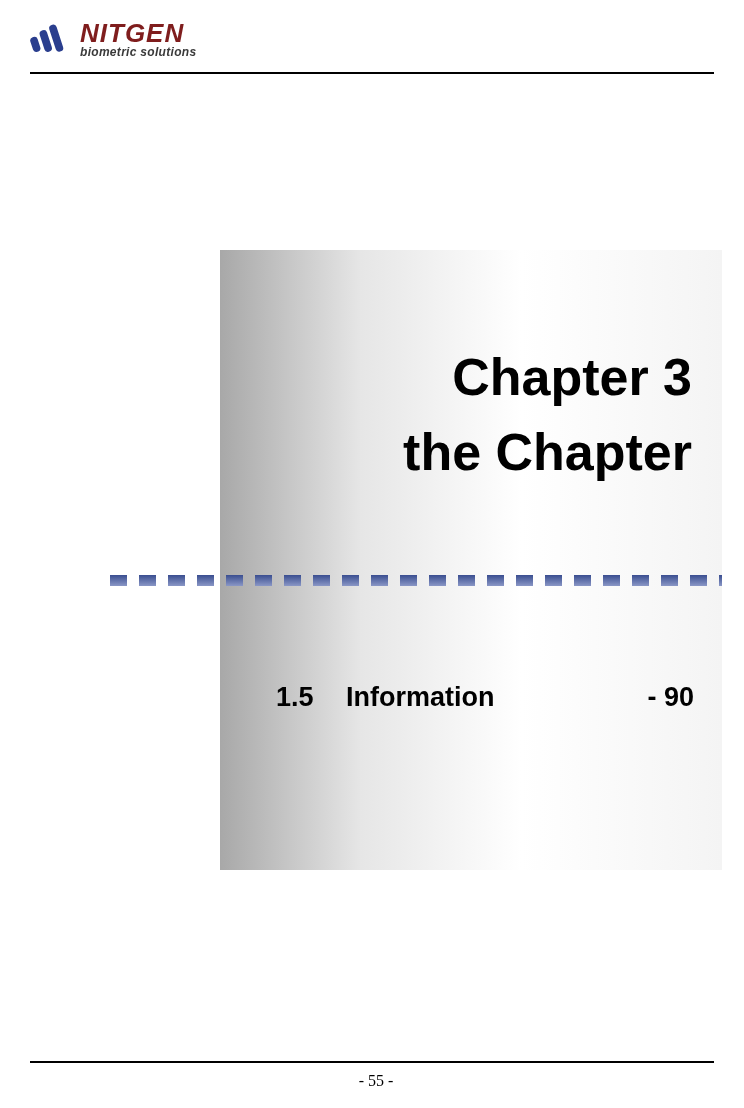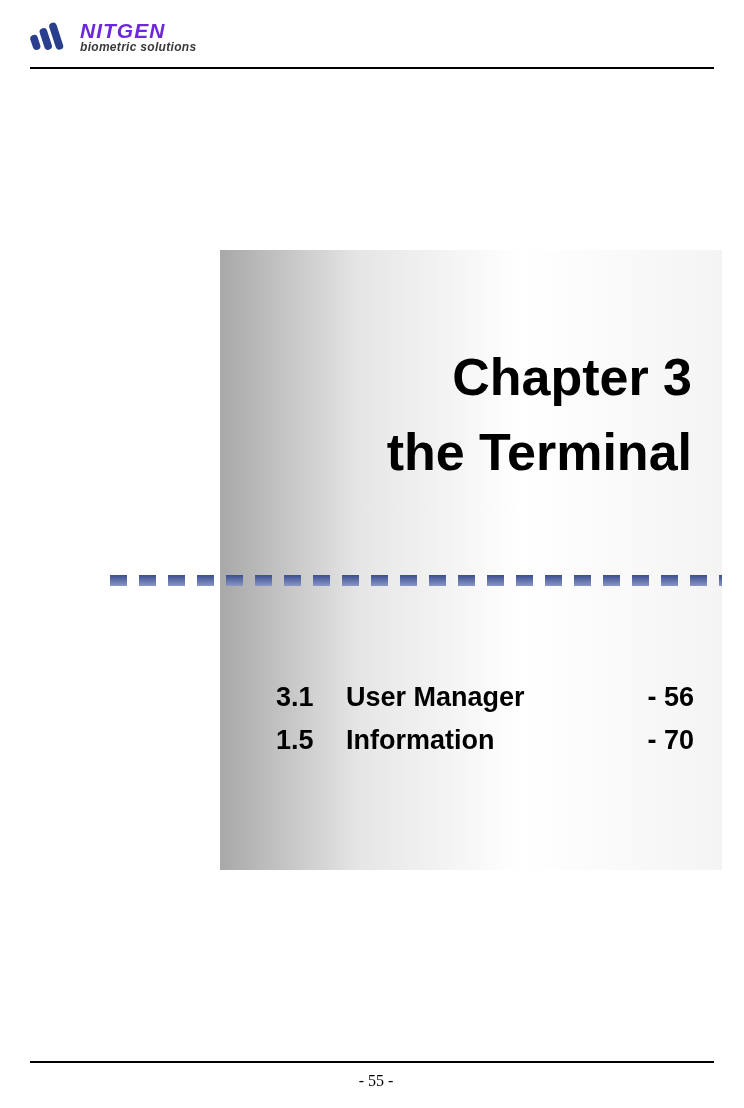--- a/index.html
+++ b/index.html
@@ -11,21 +11,21 @@
     padding: 20px 30px 0 30px;
   }
   .header {
     display: flex;
     align-items: center;
     gap: 8px;
     padding-bottom: 10px;
   }
   .logo-svg { width: 42px; height: 32px; }
   .brand-text { display: flex; flex-direction: column; line-height: 1; }
-  .brand-name { font-size: 21px; font-weight: 800; letter-spacing: 1px; color: #6d28d9; font-style: italic; }
+  .brand-name { font-size: 26px; font-weight: 800; letter-spacing: 1px; color: #7f1d1d; font-style: italic; }
   .brand-tag  { font-size: 12px; font-weight: 700; letter-spacing: 0.3px; color: #3a3a3a; font-style: italic; }
   .hr-top { margin-top: 4px; border: 0; border-top: 2px solid #000; }
   .panel {
     position: absolute;
     left: 220px;
     top: 250px;
     width: 502px;
     height: 620px;
     background: linear-gradient(to right, #a8a8a8 0%, #e6e6e6 28%, #ffffff 60%, #f4f4f4 100%);
   }
@@ -100,21 +100,21 @@
     <div class="brand-text">
       <span class="brand-name">NITGEN</span>
       <span class="brand-tag">biometric solutions</span>
     </div>
   </div>
   <hr class="hr-top">
 
   <div class="panel">
     <div class="chapter-title">
       <div>Chapter 3</div>
-      <div>the Terminal</div>
+      <div>the Chapter</div>
     </div>
 
     <div class="divider-dashes">
       <div class="dash"></div>
         <div class="dash"></div>
         <div class="dash"></div>
         <div class="dash"></div>
       <div class="dash"></div>
         <div class="dash"></div>
         <div class="dash"></div>
@@ -130,27 +130,22 @@
       <div class="dash"></div>
         <div class="dash"></div>
         <div class="dash"></div>
         <div class="dash"></div>
       <div class="dash"></div>
         <div class="dash"></div>
     </div>
 
     <div class="toc">
       <div class="toc-row">
-        <span class="toc-num">3.1</span>
-        <span class="toc-label">User Manager</span>
-        <span class="toc-page">- 56</span>
-      </div>
-      <div class="toc-row">
         <span class="toc-num">1.5</span>
         <span class="toc-label">Information</span>
-        <span class="toc-page">- 70</span>
+        <span class="toc-page">- 90</span>
       </div>
     </div>
   </div>
 
   <hr class="hr-bottom">
   <div class="page-num">- 55 -</div>
 </div>
 
 </body></html>

